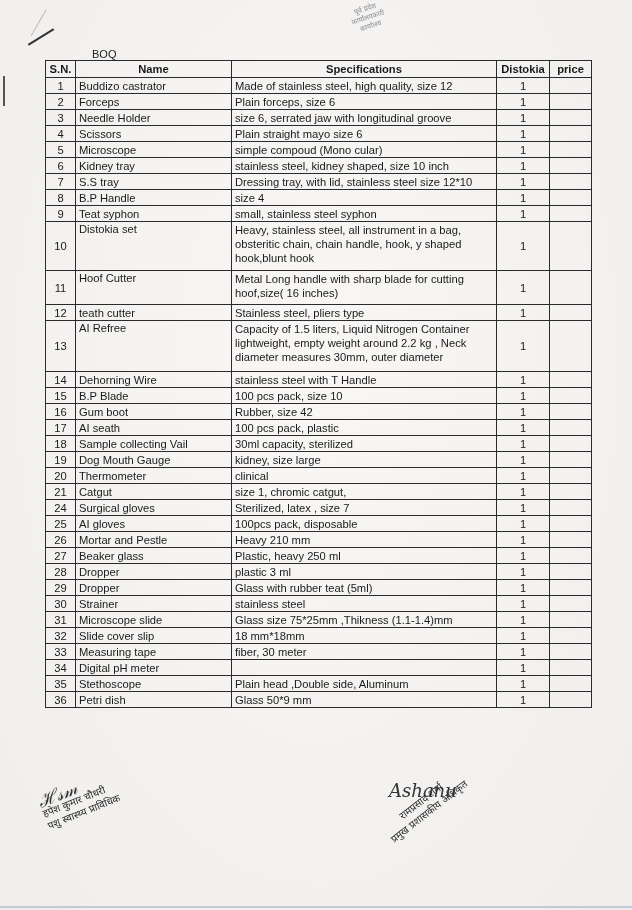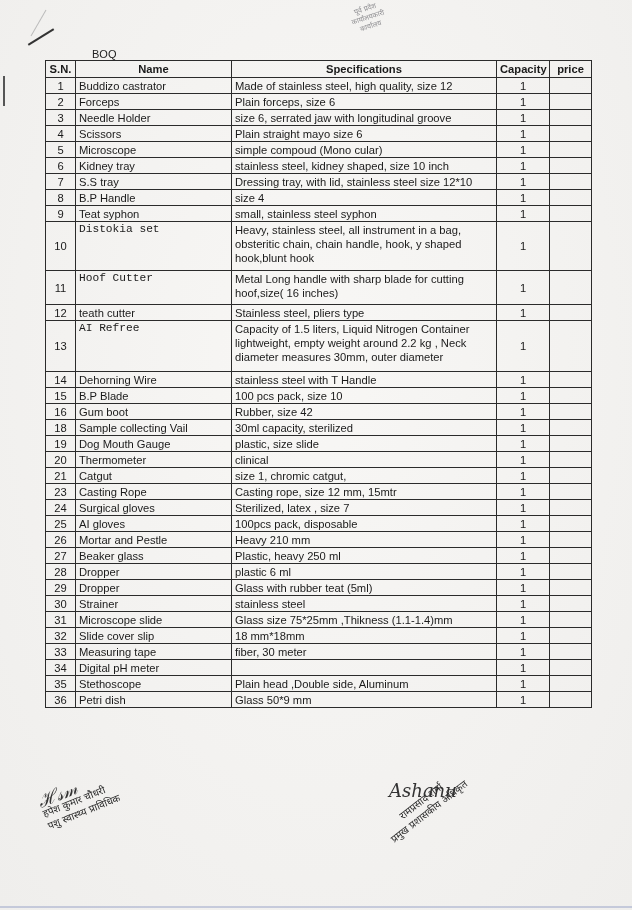--- a/index.html
+++ b/index.html
@@ -47,21 +47,21 @@
   table.boq col.c-price { width: 42px; }
   table.boq th, table.boq td {
     border: 1.2px solid #2b2b2b; padding: 0 3px; vertical-align: middle;
     white-space: nowrap; overflow: hidden;
   }
   table.boq th { font-weight: bold; text-align: center; height: 16px; }
   table.boq td { height: 15px; }
   table.boq td.sn { text-align: center; }
   table.boq td.qty { text-align: center; }
   table.boq td.name, table.boq td.spec { text-align: left; }
-  table.boq tr.tall td.name { vertical-align: top; font-family: Liberation Mono, monospace; }
+  table.boq tr.tall td.name { vertical-align: top; }
   table.boq td.spec.multi { white-space: normal; vertical-align: top; padding-top: 1px; }
   .sig {
     position: absolute; color: #2a2a2a;
     font-family: "DejaVu Sans", sans-serif; font-size: 10px; line-height: 13px;
   }
   .sig-left { left: 36px; top: 796px; transform: rotate(-22deg); transform-origin: left top; }
   .sig-right { left: 372px; top: 784px; text-align: center; }
   .scribble { font-family: "DejaVu Serif", serif; font-style: italic; font-size: 18px; color: #333; }
   .sig-right .lines { transform: rotate(-38deg); transform-origin: left top; margin-top: 28px; margin-left: 8px; }
   .bottom-line {
@@ -90,21 +90,21 @@
         <col class="c-name">
         <col class="c-spec">
         <col class="c-qty">
         <col class="c-price">
     </colgroup>
     <thead>
       <tr>
         <th>S.N.</th>
         <th>Name</th>
         <th>Specifications</th>
-        <th>Capacity</th>
+        <th>Distokia</th>
         <th>price</th>
       </tr>
     </thead>
     <tbody id="boq-body">
         <tr>
           <td class="sn">1</td>
           <td class="name">Buddizo castrator</td>
           <td class="spec">Made of stainless steel, high quality, size 12</td>
           <td class="qty">1</td>
           <td class="price"></td>
@@ -208,55 +208,55 @@
           <td class="price"></td>
         </tr>
         <tr>
           <td class="sn">16</td>
           <td class="name">Gum boot</td>
           <td class="spec">Rubber, size 42</td>
           <td class="qty">1</td>
           <td class="price"></td>
         </tr>
         <tr>
+          <td class="sn">17</td>
+          <td class="name">AI seath</td>
+          <td class="spec">100 pcs pack, plastic</td>
+          <td class="qty">1</td>
+          <td class="price"></td>
+        </tr>
+        <tr>
           <td class="sn">18</td>
           <td class="name">Sample collecting Vail</td>
           <td class="spec">30ml capacity, sterilized</td>
           <td class="qty">1</td>
           <td class="price"></td>
         </tr>
         <tr>
           <td class="sn">19</td>
           <td class="name">Dog Mouth Gauge</td>
-          <td class="spec">plastic, size slide</td>
+          <td class="spec">kidney, size large</td>
           <td class="qty">1</td>
           <td class="price"></td>
         </tr>
         <tr>
           <td class="sn">20</td>
           <td class="name"> Thermometer</td>
           <td class="spec">clinical</td>
           <td class="qty">1</td>
           <td class="price"></td>
         </tr>
         <tr>
           <td class="sn">21</td>
           <td class="name">Catgut</td>
           <td class="spec">size 1, chromic catgut,</td>
           <td class="qty">1</td>
           <td class="price"></td>
         </tr>
         <tr>
-          <td class="sn">23</td>
-          <td class="name">Casting Rope</td>
-          <td class="spec">Casting rope, size 12 mm, 15mtr</td>
-          <td class="qty">1</td>
-          <td class="price"></td>
-        </tr>
-        <tr>
           <td class="sn">24</td>
           <td class="name">Surgical gloves</td>
           <td class="spec">Sterilized, latex , size 7</td>
           <td class="qty">1</td>
           <td class="price"></td>
         </tr>
         <tr>
           <td class="sn">25</td>
           <td class="name">AI gloves</td>
           <td class="spec">100pcs pack, disposable</td>
@@ -273,21 +273,21 @@
         <tr>
           <td class="sn">27</td>
           <td class="name">Beaker glass</td>
           <td class="spec">Plastic, heavy 250 ml</td>
           <td class="qty">1</td>
           <td class="price"></td>
         </tr>
         <tr>
           <td class="sn">28</td>
           <td class="name">Dropper</td>
-          <td class="spec">plastic 6 ml</td>
+          <td class="spec">plastic 3 ml</td>
           <td class="qty">1</td>
           <td class="price"></td>
         </tr>
         <tr>
           <td class="sn">29</td>
           <td class="name">Dropper</td>
           <td class="spec">Glass with rubber teat (5ml)</td>
           <td class="qty">1</td>
           <td class="price"></td>
         </tr>

